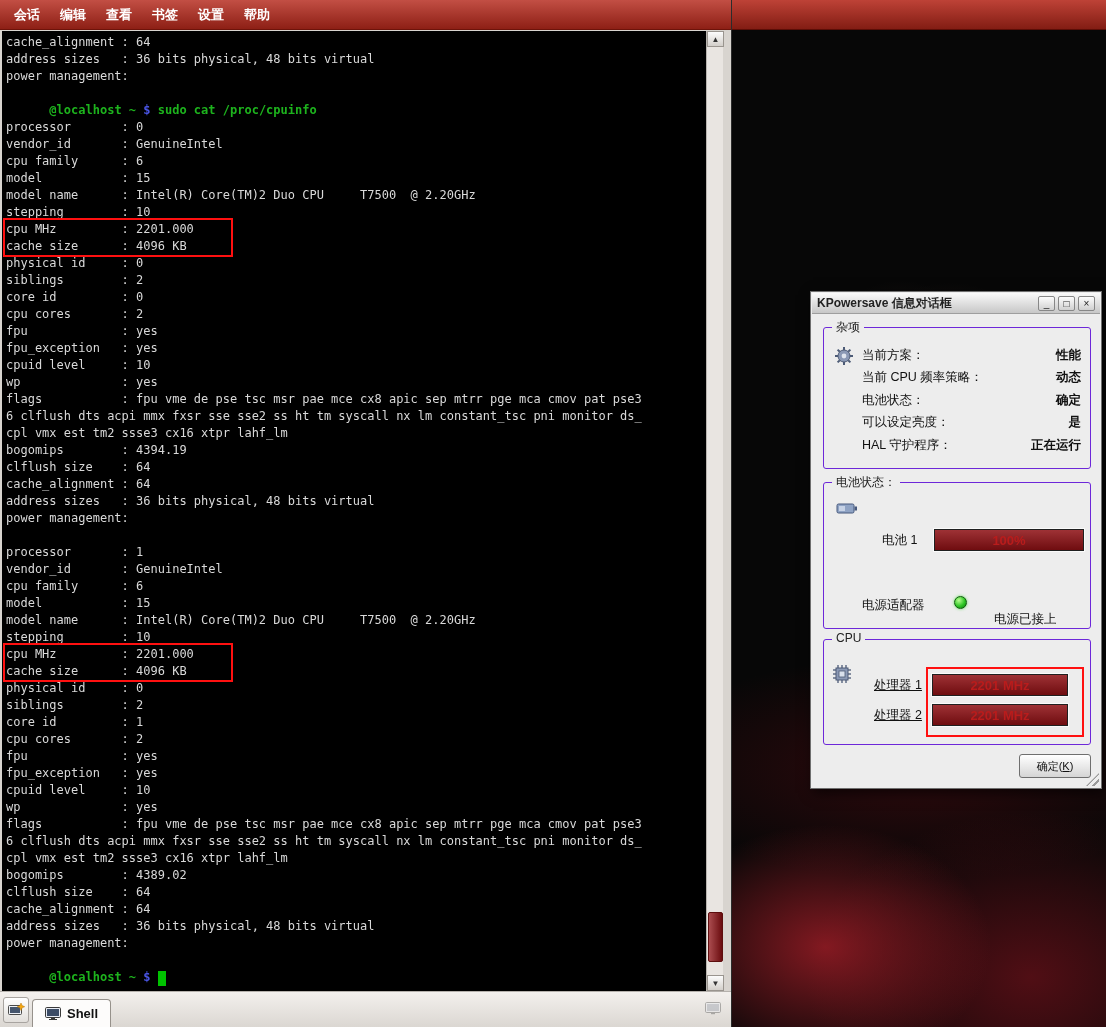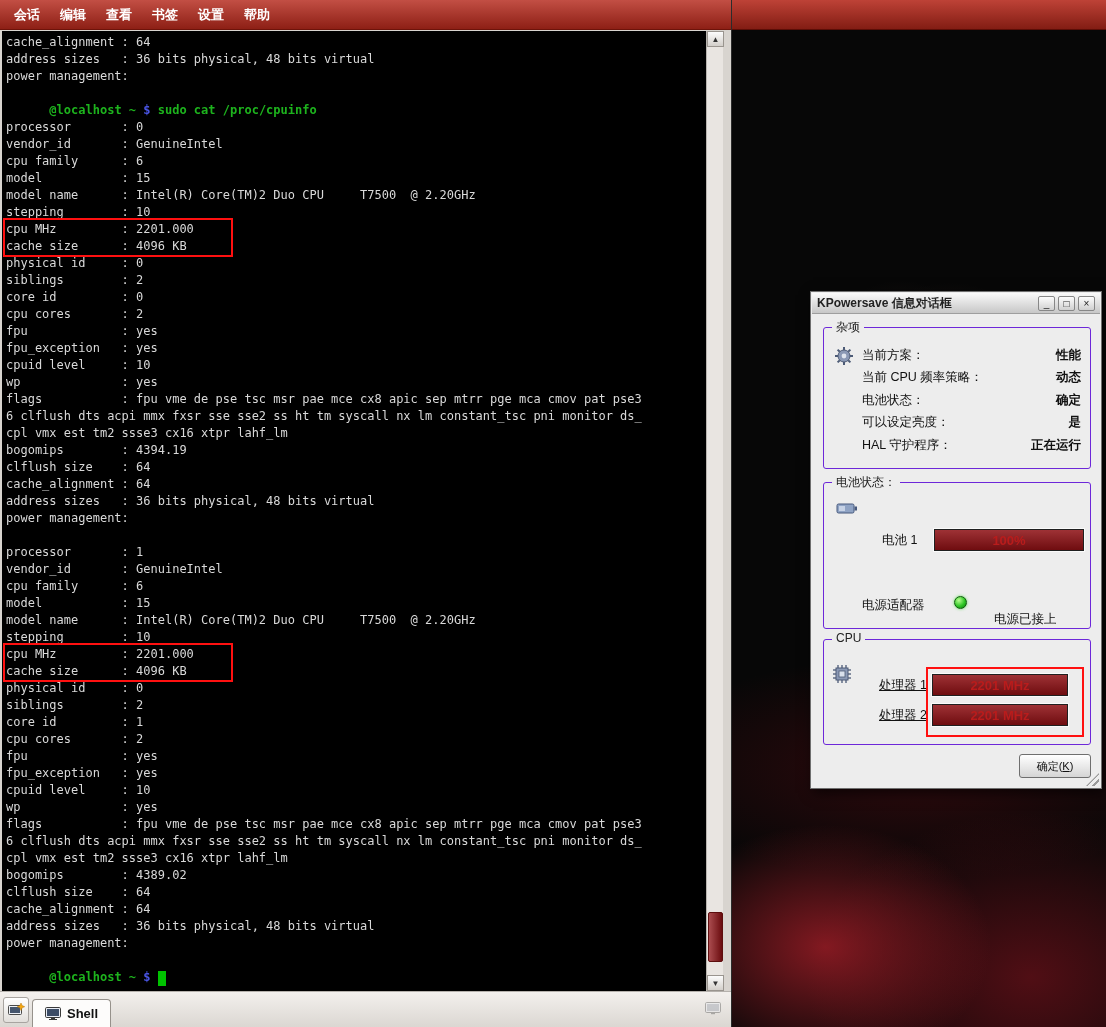--- a/index.html
+++ b/index.html
@@ -60,21 +60,21 @@
   .dlg-title { flex:1; font-size:12px; font-weight:bold; color:#222; white-space:nowrap; overflow:hidden; }
   .dlg-btns { display:flex; }
   .dlg-btn { width:17px; height:15px; margin-left:3px; background:linear-gradient(#fdfdfd,#d0d0d0);
     border:1px solid #878787; border-radius:2px; font-size:10px; line-height:13px; text-align:center; color:#222; cursor:default; }
 
   .groupbox { position:absolute; left:12px; width:268px; border:1px solid #6d28d9; border-radius:3px; }
   .gb-title { position:absolute; top:-9px; left:8px; background:#ededed; padding:0 4px; font-size:12px; color:#222; }
   .gb-icon { position:absolute; }
   .gb-misc { top:35px;  height:142px; }
   .gb-batt { top:190px; height:147px; }
-  .gb-cpu  { top:347px; height:106px;text-align:center; }
+  .gb-cpu  { top:347px; height:106px; }
   .gb-misc .gb-icon { left:10px; top:18px; }
   .gb-batt .gb-icon { left:12px; top:18px; }
   .gb-cpu  .gb-icon { left:8px;  top:24px; }
 
   .misc-rows { position:absolute; left:38px; right:9px; top:16px; }
   .misc-row  { display:flex; justify-content:space-between; align-items:center; height:22.5px; }
   .mval { font-weight:bold; }
 
   .pbar { position:relative; height:22px; background:#c9c9c9; border:1px solid #1f1f1f;
     box-shadow: 0 0 0 1px #fafafa, inset 1px 1px 2px rgba(0,0,0,.35); }

